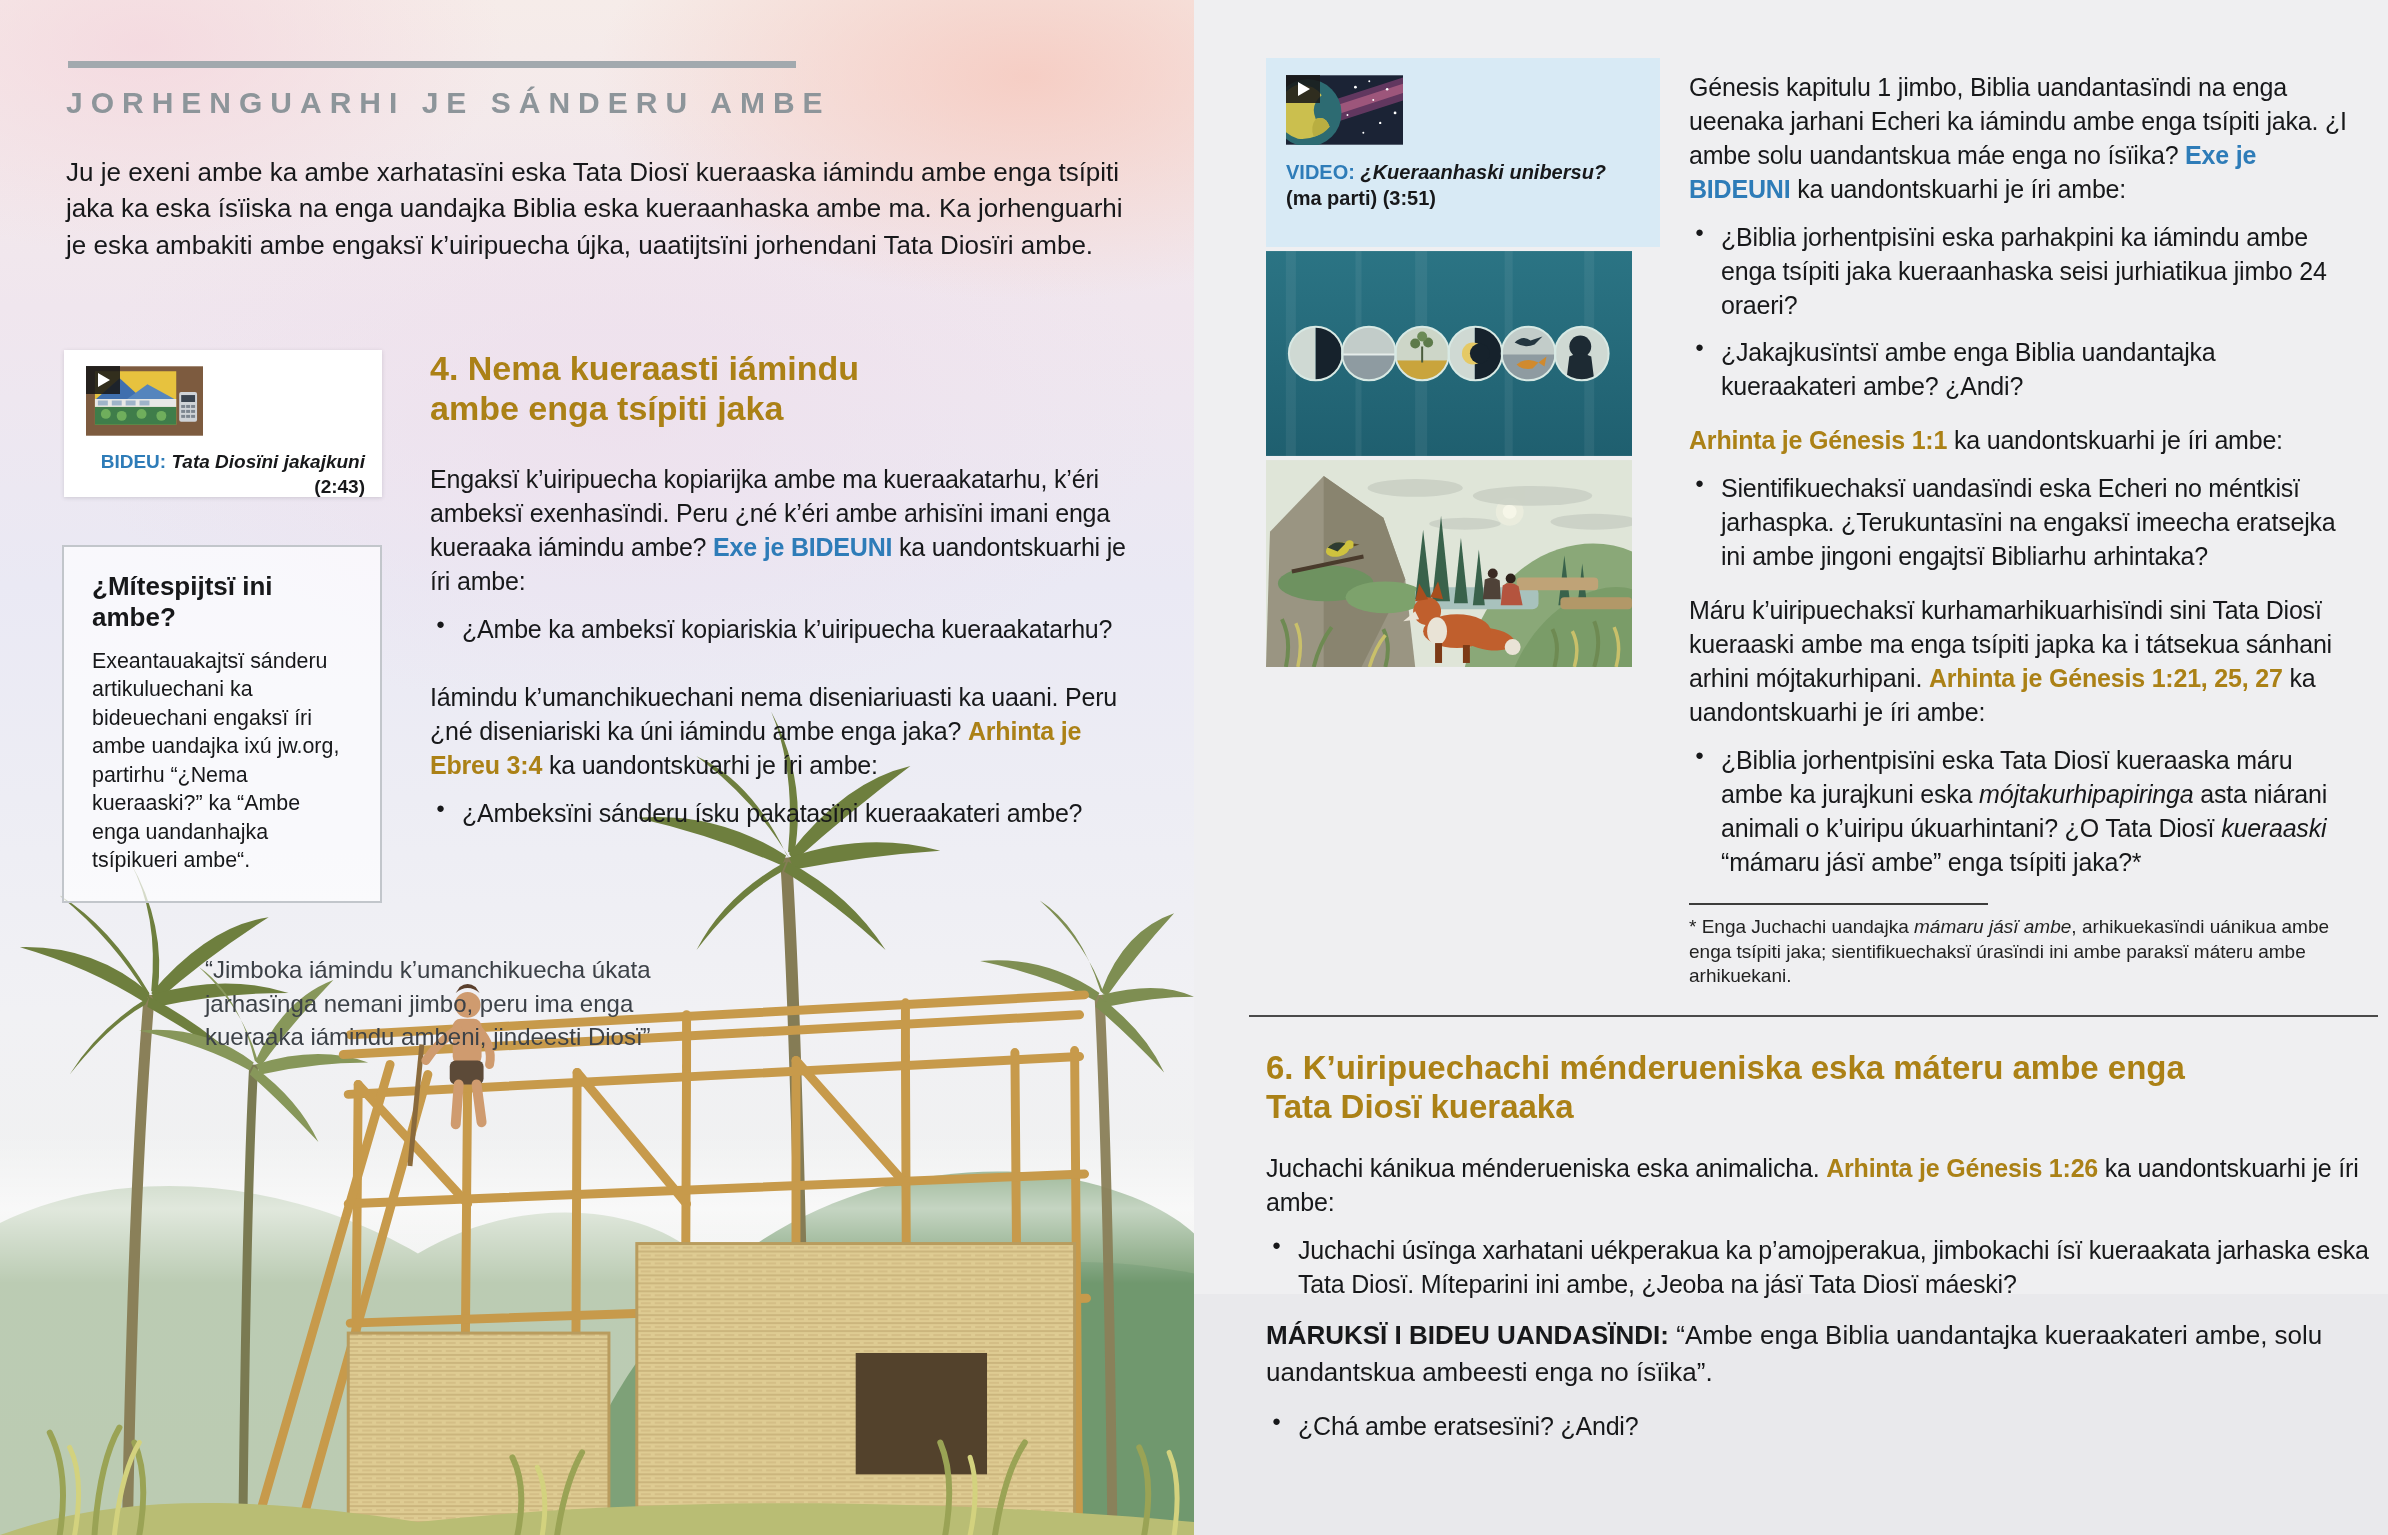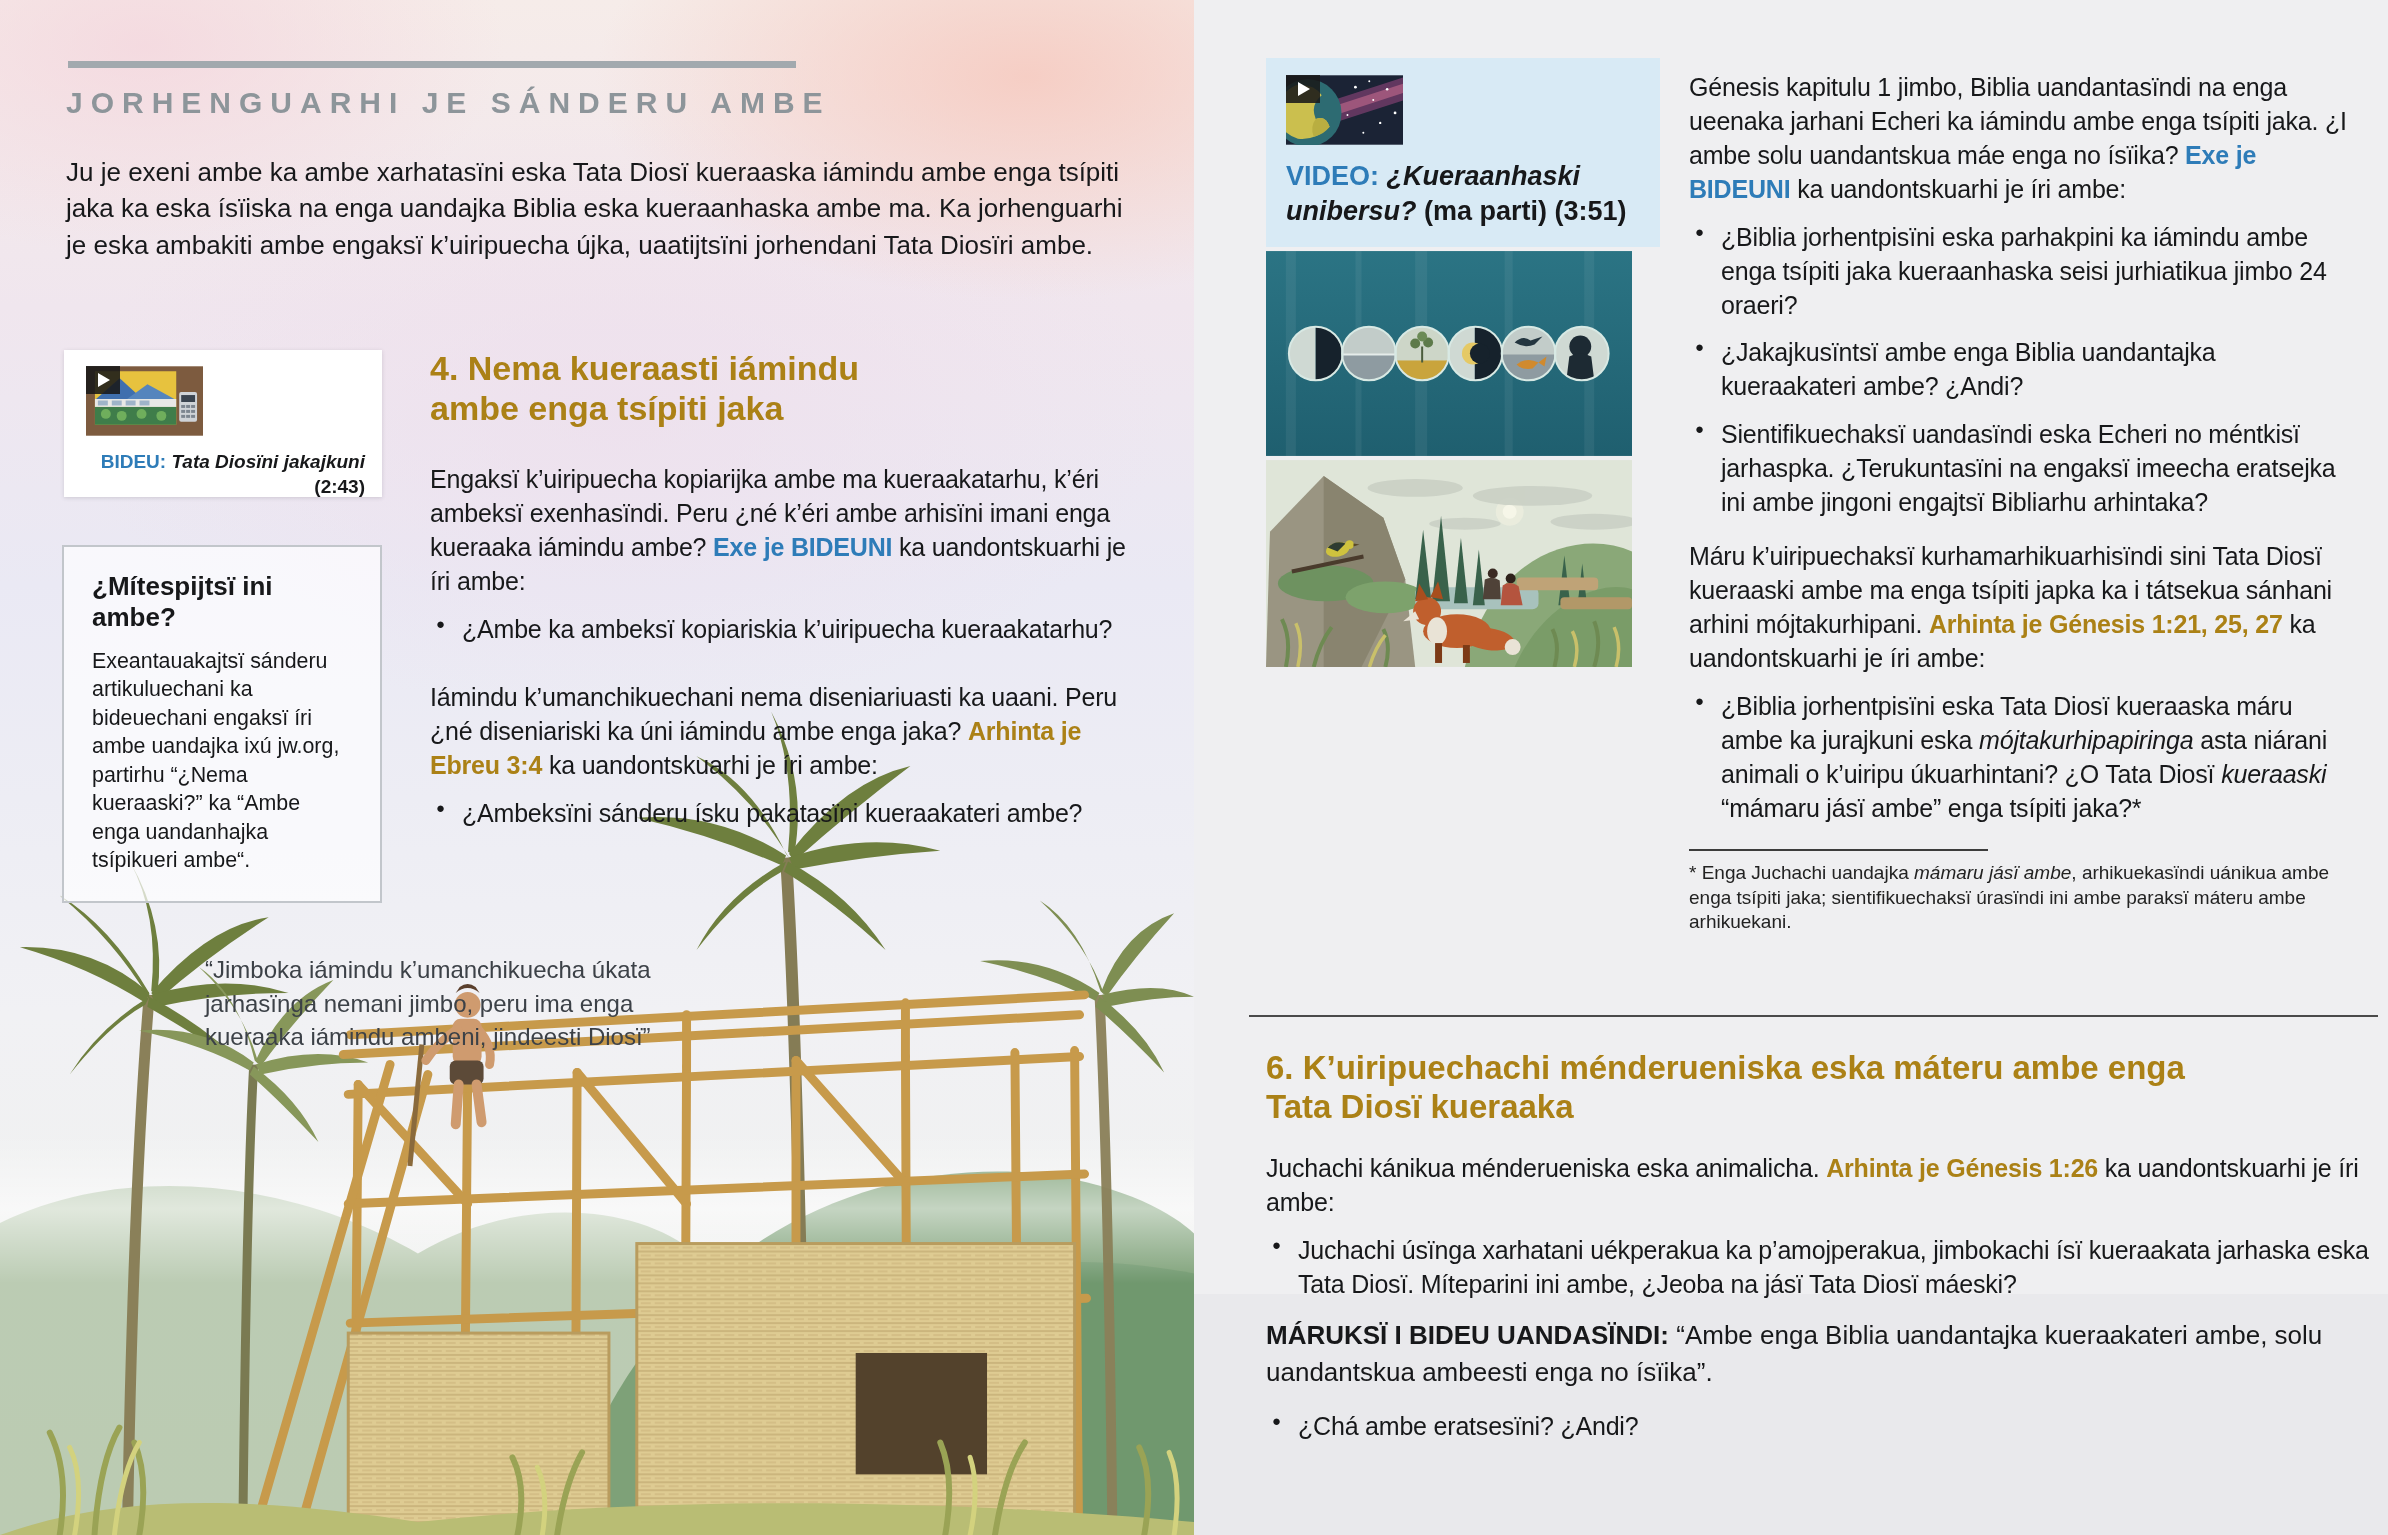--- a/index.html
+++ b/index.html
@@ -52,21 +52,21 @@
   .quote{
     position:absolute;left:205px;top:953px;width:476px;
     font-size:24px;line-height:1.4;color:#3c4147;
   }
   .illus{position:absolute;left:0;top:597px;width:1194px;height:938px;}
   
   .right-page{position:absolute;left:1194px;top:0;width:1194px;height:1535px;background:#efeff1;overflow:hidden;}
   .right-bottom-band{position:absolute;left:0;top:1294px;width:1194px;height:242px;background:#e9e9ec;}
   .video-card.right{left:72px;top:58px;width:394px;height:189px;background:#d8eaf5;box-shadow:none;}
   .video-card.right .thumb{left:20px;top:17px;}
-  .video-card.right .video-caption{left:20px;top:101px;width:358px;font-size:27px;}
+  .video-card.right .video-caption{left:20px;top:101px;width:358px;font-size:20px;}
   .media-panel{position:absolute;left:72px;overflow:hidden;}
   .media-panel.days{top:251px;width:366px;height:205px;}
   .media-panel.scene{top:460px;width:366px;height:207px;}
   .col5{position:absolute;left:495px;top:50px;width:665px;}
   .col5 .sec-title{width:609px;font-size:33px;}
   .col5 p.txt{margin-top:20px;}
   .scripture-line{margin-top:8px;}
   .foot-rule{width:299px;border-top:2px solid #3c3c3c;margin-top:24px;}
   .footnote{margin-top:10px;font-size:19px;line-height:1.3;color:#222;width:657px;}
   .divider{position:absolute;left:55px;top:1015px;width:1129px;height:2px;background:#4a4a4a;}
@@ -453,20 +453,21 @@
       </g>
     </svg>
   </div>
 
   <div class="col5">
     <p class="txt"><span>Génesis kapitulu 1 jimbo, Biblia uandantasïndi na enga ueenaka jarhani Echeri ka iámindu ambe enga tsípiti jaka. ¿I ambe solu uandantskua máe enga no ísïika? </span><span class="blue">Exe je BIDEUNI</span><span> ka uandontskuarhi je íri ambe:</span></p>
     <ul class="bullets txt">
       <li><span>¿Biblia jorhentpisïni eska parhakpini ka iámindu ambe enga tsípiti jaka kueraanhaska seisi jurhiatikua jimbo 24 oraeri?</span></li>
       <li><span>¿Jakajkusïntsï ambe enga Biblia uandantajka kueraakateri ambe? ¿Andi?</span></li>
     </ul>
+    <p class="txt scripture-line"><span class="gold">Arhinta je Génesis 1:1</span><span> ka uandontskuarhi je íri ambe:</span></p>
     <ul class="bullets txt">
       <li><span>Sientifikuechaksï uandasïndi eska Echeri no méntkisï jarhaspka. ¿Terukuntasïni na engaksï imeecha eratsejka ini ambe jingoni engajtsï Bibliarhu arhintaka?</span></li>
     </ul>
     <p class="txt"><span>Máru k’uiripuechaksï kurhamarhikuarhisïndi sini Tata Diosï kueraaski ambe ma enga tsípiti japka ka i tátsekua sánhani arhini mójtakurhipani. </span><span class="gold">Arhinta je Génesis 1:21, 25, 27</span><span> ka uandontskuarhi je íri ambe:</span></p>
     <ul class="bullets txt">
       <li><span>¿Biblia jorhentpisïni eska Tata Diosï kueraaska máru ambe ka jurajkuni eska </span><span class="i">mójtakurhipapiringa</span><span> asta niárani animali o k’uiripu úkuarhintani? ¿O Tata Diosï </span><span class="i">kueraaski</span><span> “mámaru jásï ambe” enga tsípiti jaka?*</span></li>
     </ul>
     <div class="foot-rule"></div>
     <p class="footnote"><span>* Enga Juchachi uandajka </span><span class="i">mámaru jásï ambe</span><span>, arhikuekasïndi uánikua ambe enga tsípiti jaka; sientifikuechaksï úrasïndi ini ambe paraksï máteru ambe arhikuekani.</span></p>
   </div>

